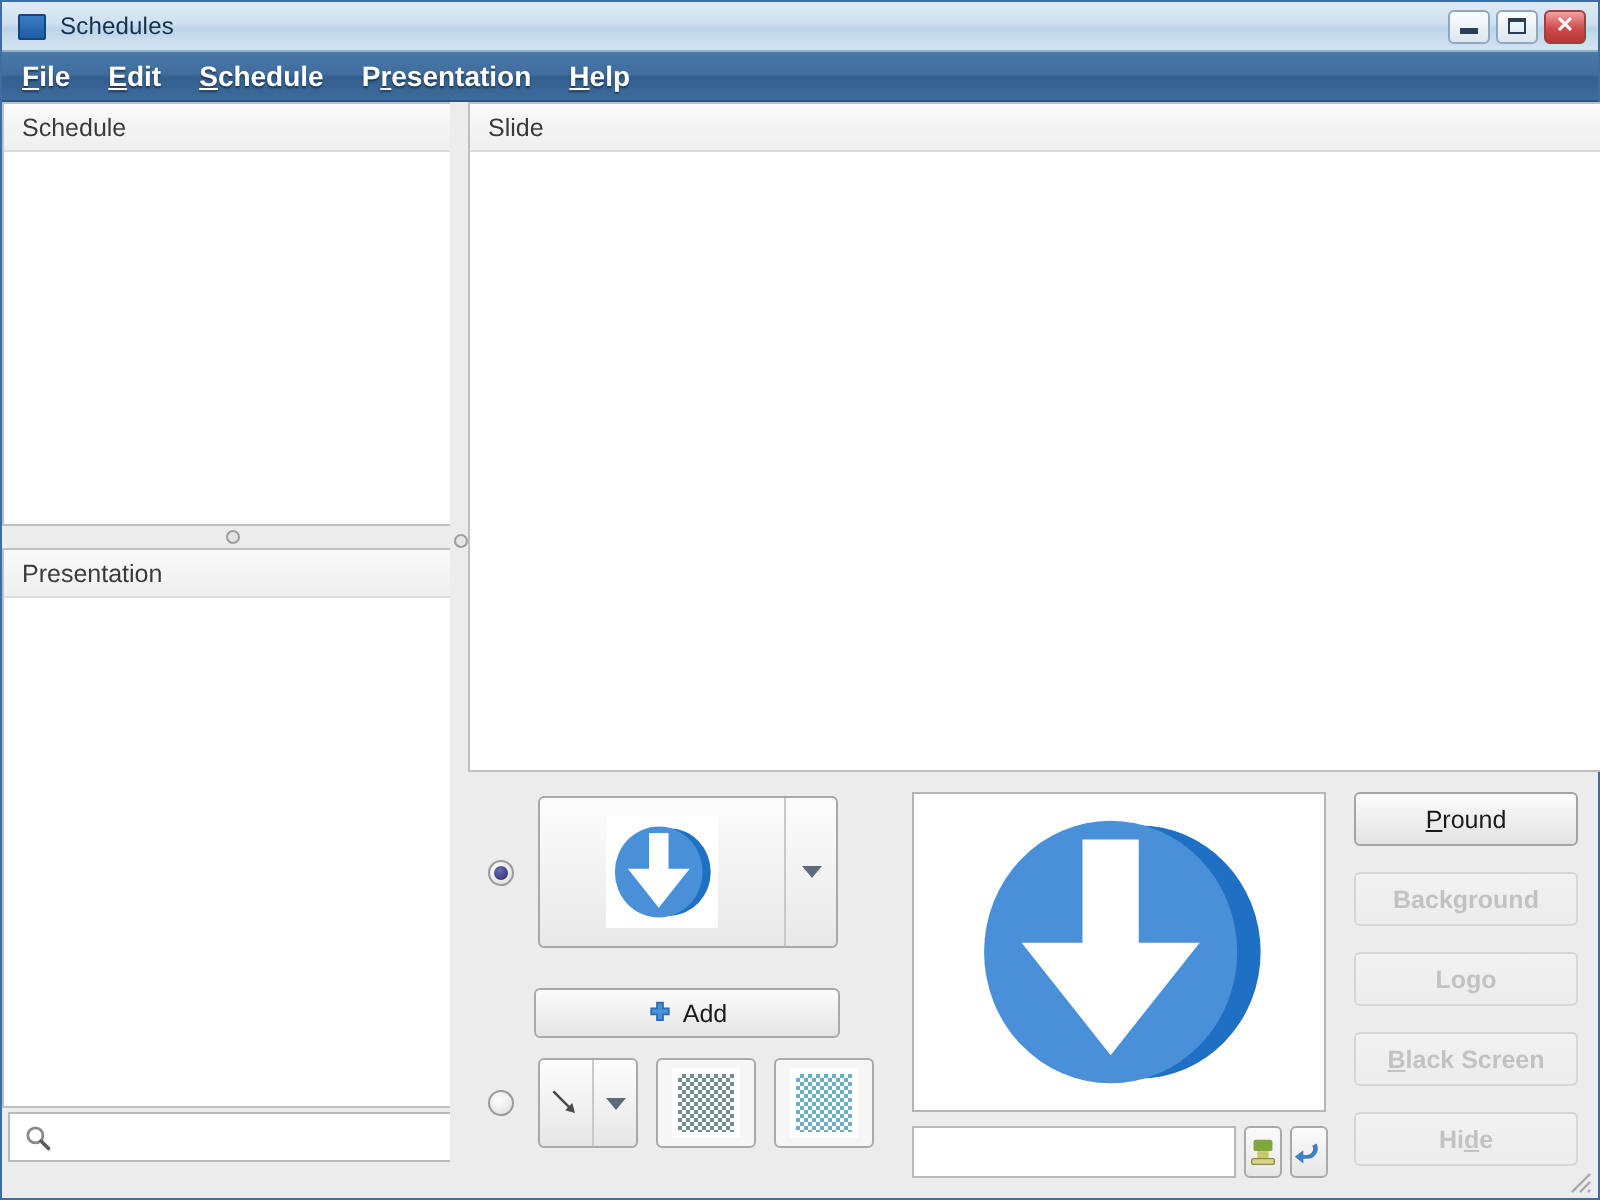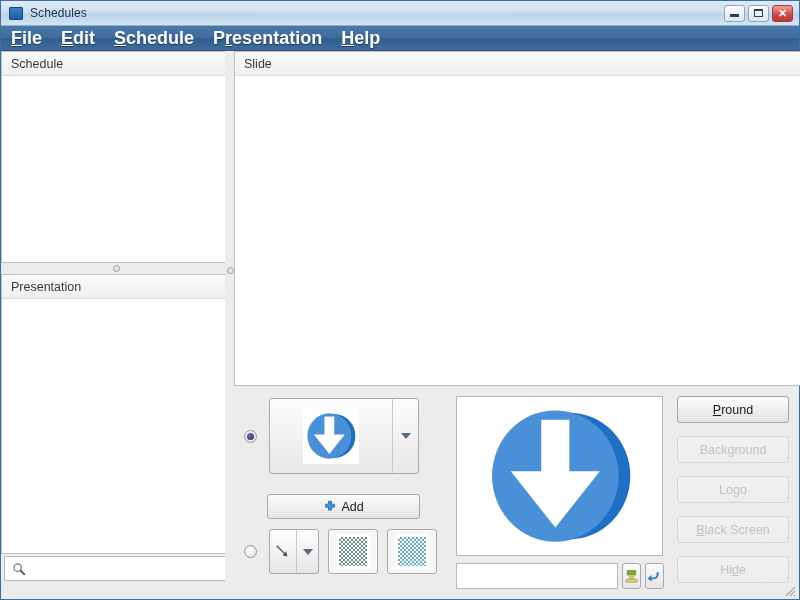--- a/index.html
+++ b/index.html
@@ -33,21 +33,21 @@
   .wb-max { width: 9px; height: 8px; border: 1px solid #2a3f55; border-top-width: 2px; }
   .wb-close { color: #fff; font-size: 11px; font-weight: bold; line-height: 1; }
 
   
   .menubar {
     position: absolute; left: 0; top: 25px; width: 798px; height: 25px;
     background: linear-gradient(to bottom,#4a79a8 0%, #3f6c9c 48%, #335e8d 52%, #3d6c9d 100%);
     display: flex; align-items: center; padding-left: 10px; gap: 19px;
     border-bottom: 1px solid #2c5480;
   }
-  .menu-item { color: #ffffff; font-size: 18px; font-weight: bold; cursor: default;
+  .menu-item { color: #ffffff; font-size: 14px; font-weight: bold; cursor: default;
                text-shadow: 0 1px 1px rgba(0,0,0,.45); }
   .menu-item u { text-decoration: underline; }
 
   
   .left-col { position: absolute; left: 0; top: 50px; width: 230px; height: 548px;
               background: #ececec; }
   .pane { background: #fff; border: 1px solid #bfbfbf; }
   .pane-header { height: 24px; background: linear-gradient(to bottom,#fafafa,#efefef);
                  border-bottom: 1px solid #dcdcdc; display: flex; align-items: center;
                  padding-left: 9px; font-size: 12.5px; color: #3a3a3a; }
@@ -133,21 +133,21 @@
               border-radius: 3px; background: linear-gradient(to bottom,#fbfbfb,#e6e6e6);
               display: flex; align-items: center; justify-content: center; }
 
   
   .actions { position: absolute; left: 443px; top: 5px; width: 112px; }
   .act-btn { width: 112px; height: 27px; margin-bottom: 13px; border: 1px solid #a4a4a4;
              border-radius: 3px; background: linear-gradient(to bottom,#fcfcfc,#e2e2e2);
              display: flex; align-items: center; justify-content: center;
              font-size: 12.5px; color: #1a1a1a; cursor: default; }
   .act-btn.disabled { color: #c2c2c2; border-color: #d6d6d6;
-                      background: linear-gradient(to bottom,#f2f2f2,#ececec); }
+                      background: linear-gradient(to bottom,#f2f2f2,#ececec); font-weight: bold; }
   .act-btn u { text-decoration: underline; }
 
   .resize-grip { position: absolute; right: 3px; bottom: 2px; width: 14px; height: 14px; }
 </style>
 </head>
 <body>
 
 <div id="app">
 
   <div class="titlebar">

